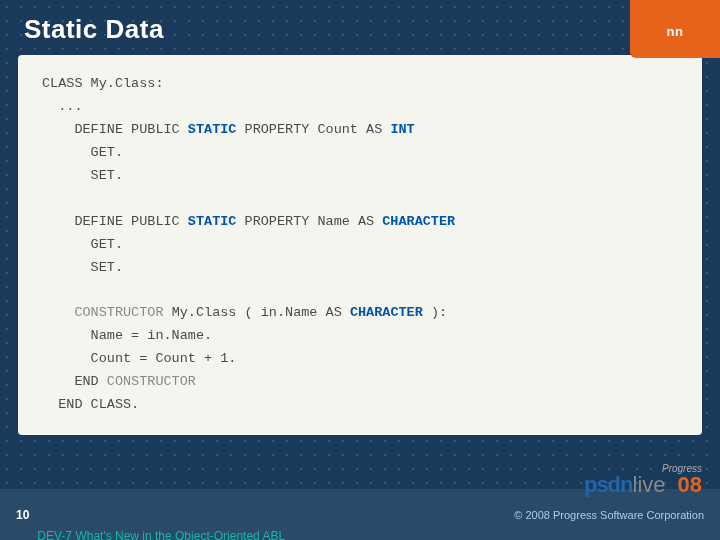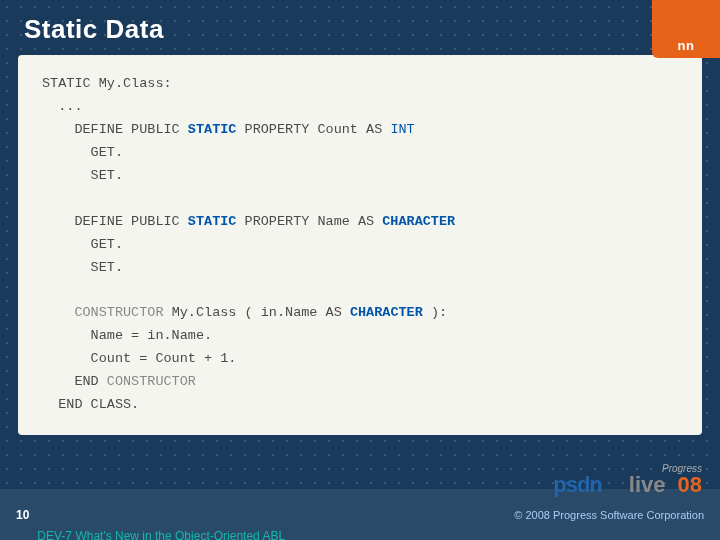--- a/index.html
+++ b/index.html
@@ -35,29 +35,29 @@
       font-weight: bold;
       color: #ffffff;
       letter-spacing: 0.5px;
     }
 
     
     .orange-tab {
       position: absolute;
       top: 0;
       right: 0;
-      width: 68px;
+      width: 90px;
       height: 58px;
       background: #e8631a;
       border-bottom-left-radius: 6px;
       z-index: 3;
       display: flex;
       align-items: flex-end;
       justify-content: center;
-      padding-bottom: 5px;
+      padding-bottom: 19px;
     }
     .orange-tab-text {
       color: #fff;
       font-size: 13px;
       font-weight: bold;
       letter-spacing: 0.5px;
     }
 
     
     .code-panel {
@@ -73,21 +73,21 @@
     pre {
       font-family: 'Courier New', Courier, monospace;
       font-size: 13.5px;
       line-height: 1.7;
       color: #4a4a4a;
       white-space: pre;
     }
 
     .kw-static { color: #0055aa; font-weight: bold; }
     .kw-character { color: #0055aa; font-weight: bold; }
-    .kw-int { color: #0055aa; font-weight: normal; text-align: center; }
+    .kw-int { color: #0055aa; font-weight: bold; text-align: center; }
     .kw-constructor { color: #888888; margin-top: 10px; }
 
     
     .footer {
       position: absolute;
       bottom: 0;
       left: 0;
       right: 0;
       height: 51px;
       background: #2a4a6a;
@@ -133,23 +133,22 @@
       font-style: italic;
     }
     .logo-psdn {
       font-size: 22px;
       font-weight: bold;
       color: #2266aa;
       letter-spacing: -1px;
     }
     .logo-live {
       font-size: 22px;
-      font-weight: bold;
+      font-weight: normal;
       color: #888888;
-      margin-left: 27px;
     }
     .logo-08 {
       font-size: 22px;
       font-weight: bold;
       color: #e8631a;
       margin-left: 12px;
     }
   </style>
 </head>
 <body>
@@ -158,21 +157,21 @@
 
 <div class="orange-tab">
   <span class="orange-tab-text">nn</span>
 </div>
 
 <div class="title-bar">
   <span class="title-text">Static Data</span>
 </div>
 
 <div class="code-panel">
-  <pre><span>STATIC My.Class:</span>
+  <pre><span>CLASS My.Class:</span>
 <span>  ...</span>
 <span>    DEFINE PUBLIC <span class="kw-static">STATIC</span> PROPERTY Count AS <span class="kw-int">INT</span></span>
 <span>      GET.</span>
 <span>      SET.</span>
 
 <span>    DEFINE PUBLIC <span class="kw-static">STATIC</span> PROPERTY Name AS <span class="kw-character">CHARACTER</span></span>
 <span>      GET.</span>
 <span>      SET.</span>
 
 <span>    <span class="kw-constructor">CONSTRUCTOR</span> My.Class ( in.Name AS <span class="kw-character">CHARACTER</span> ):</span>

